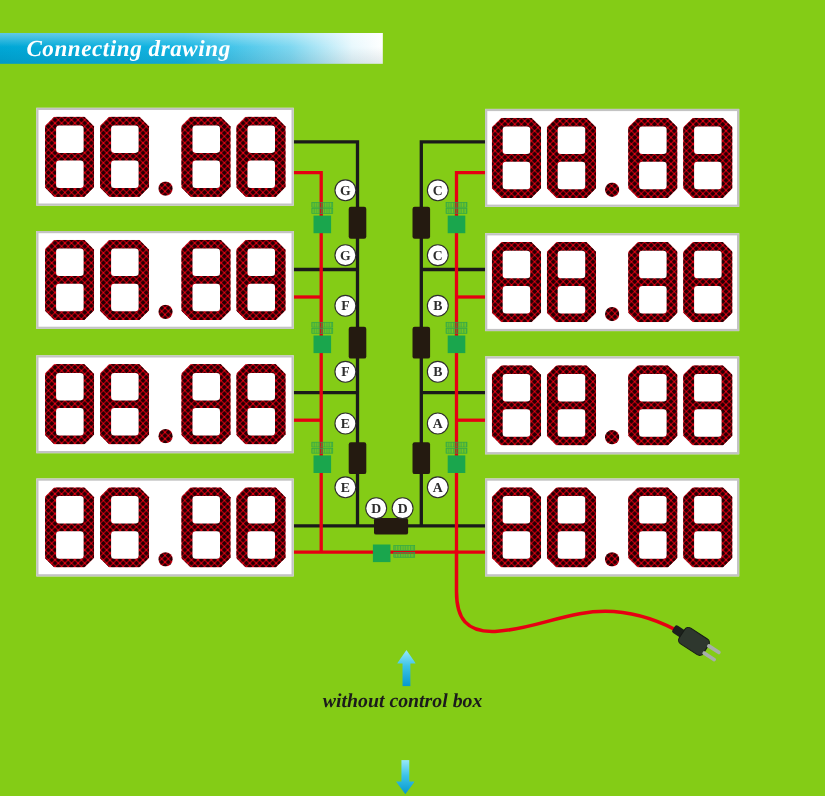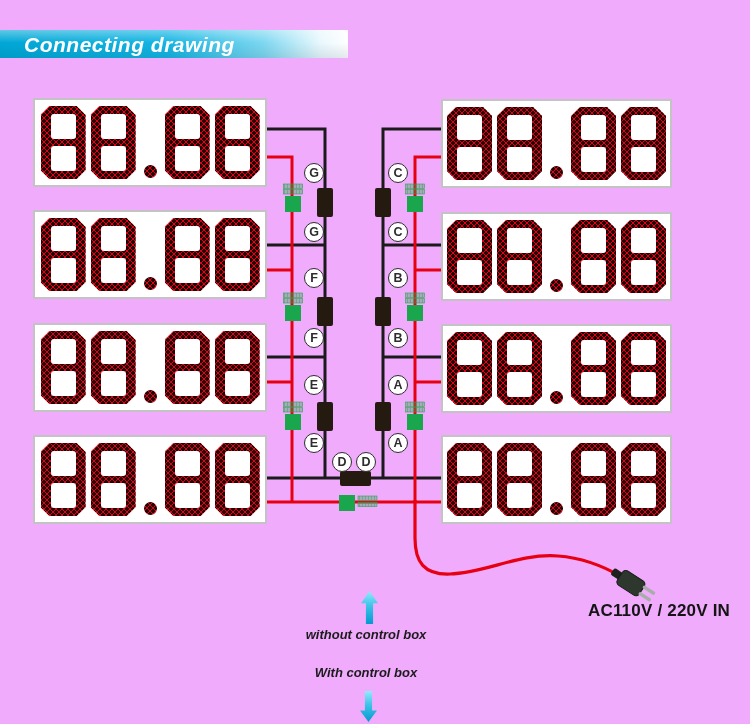--- a/index.html
+++ b/index.html
@@ -1,18 +1,18 @@
 <!DOCTYPE html>
 <html><head>
 <meta charset="utf-8">
 <style>
   html,body{margin:0;padding:0;background:#fff;}
   #stage{
-    position:relative;width:750px;height:724px;background:#f0abfc;overflow:hidden;
-    font-family:Liberation Sans, sans-serif;
+    position:relative;width:750px;height:724px;background:#84cc16;overflow:hidden;
+    font-family:Liberation Serif, serif;
   }
   
   .banner{
     position:absolute;left:0;top:30px;width:348px;height:28px;
     background:
       linear-gradient(180deg, rgba(255,255,255,.38) 0%, rgba(255,255,255,0) 45%, rgba(0,40,60,.10) 100%),
       linear-gradient(90deg,#00a7d6 0%,#14b5e3 48%,#7fd8f1 76%,#e8f8fd 92%,#ffffff 100%);
   }
   .banner-title{
     position:absolute;left:24px;top:1px;line-height:27px;
@@ -52,21 +52,21 @@
   
   .caption{
     position:absolute;font-weight:700;color:#3d3d3d;font-size:15px;text-align:center;white-space:nowrap;
   }
   .ac-label{
     position:absolute;left:577px;top:601px;width:164px;text-align:center;
     font-weight:700;font-size:17px;color:#141414;white-space:nowrap;letter-spacing:.2px;
   }
   .mode-label{
     position:absolute;left:266px;width:200px;text-align:center;
-    font-weight:700;font-style:italic;font-size:13px;color:#1b1b1b;white-space:nowrap;
+    font-weight:700;font-style:italic;font-size:18px;color:#1b1b1b;white-space:nowrap;
   }
   
   .arrow{
     position:absolute;width:17px;
     background:linear-gradient(180deg,#97e8fa 0%,#3cc3e8 45%,#0698cf 100%);
   }
   .arrow-up{
     height:33px;left:361px;top:591px;
     clip-path:polygon(50% 0,100% 37%,71% 37%,71% 100%,29% 100%,29% 37%,0 37%);
   }
@@ -242,20 +242,18 @@
   <div class="clabel" style="left:388px;top:163px">C</div>
   <div class="clabel" style="left:388px;top:222px">C</div>
   <div class="clabel" style="left:388px;top:268px">B</div>
   <div class="clabel" style="left:388px;top:328px">B</div>
   <div class="clabel" style="left:388px;top:375px">A</div>
   <div class="clabel" style="left:388px;top:433px">A</div>
 
   <div class="clabel" style="left:332px;top:452px">D</div>
   <div class="clabel" style="left:356px;top:452px">D</div>
 
-  <div class="ac-label">AC110V / 220V IN</div>
 
   <div class="arrow arrow-up"></div>
   <div class="mode-label" style="top:627px">without control box</div>
-  <div class="mode-label" style="top:665px">With control box</div>
   <div class="arrow arrow-down"></div>
 
 </div>
 
 </body></html>

